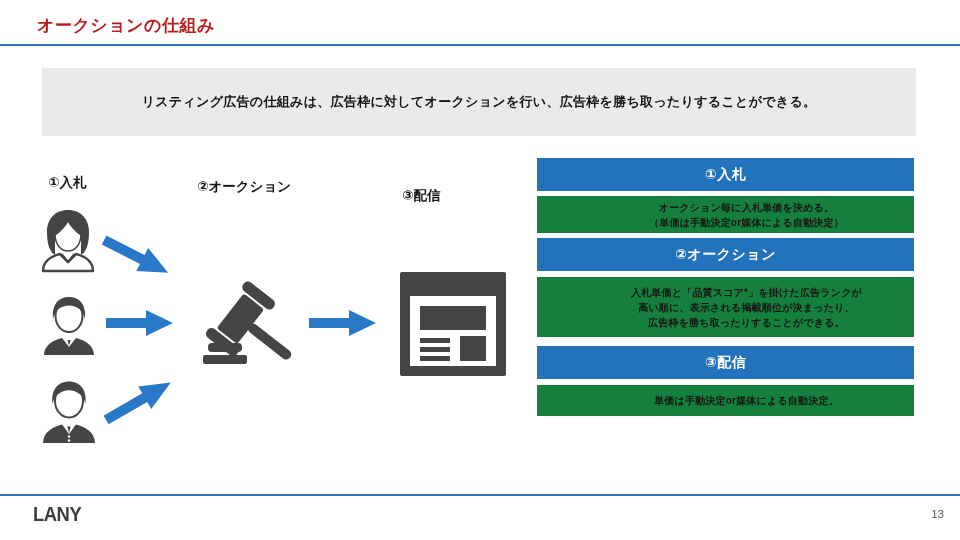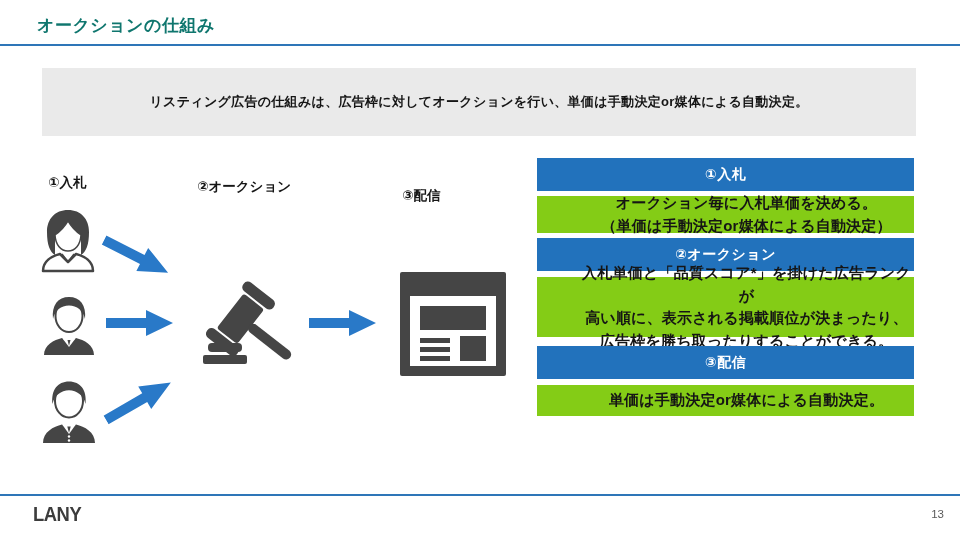--- a/index.html
+++ b/index.html
@@ -3,21 +3,21 @@
 <meta charset="utf-8">
 <style>
   html,body{margin:0;padding:0;background:#ffffff;}
   .slide{
     position:relative;width:960px;height:540px;background:#ffffff;
     font-family:"Liberation Sans","DejaVu Sans",sans-serif;overflow:hidden;
   }
   
   .title{
     position:absolute;left:37px;top:14px;font-size:17px;font-weight:bold;
-    color:#0f766e;letter-spacing:.5px;
+    color:#b91c1c;letter-spacing:.5px;
   }
   .title-rule{
     position:absolute;left:0;top:44px;width:960px;height:2px;background:#2E76B8;
   }
   
   .intro-box{
     position:absolute;left:42px;top:68px;width:874px;height:68px;background:#EAEAEA;
     display:flex;align-items:center;justify-content:center;
   }
   .intro-box .txt{font-size:13px;font-weight:bold;color:#151515;letter-spacing:.3px;}
@@ -38,21 +38,21 @@
   #arrow3{left:106px;top:406px;width:76px;transform:rotate(-30deg);transform-origin:0 50%;}
   #arrow4{left:309px;top:309px;width:68px;}
   .arrow svg{width:100%;height:100%;display:block;}
   
   .panel{position:absolute;left:537px;top:158px;width:377px;display:flex;flex-direction:column;}
   .panel-header{
     height:33px;background:#2272BC;color:#ffffff;font-size:14px;font-weight:bold;
     display:flex;align-items:center;justify-content:center;letter-spacing:.5px;
   }
   .panel-body{
-    background:#84cc16;color:#151515;font-size:15px;font-weight:bold;line-height:1.5;
+    background:#15803d;color:#151515;font-size:10px;font-weight:bold;line-height:1.5;
     display:flex;align-items:center;justify-content:center;text-align:center;
     white-space:pre-line;letter-spacing:.2px;padding-left:42px;
   }
   #ph1{margin-bottom:5px;}
   #pb1{height:37px;margin-bottom:5px;}
   #ph2{margin-bottom:6px;}
   #pb2{height:60px;margin-bottom:9px;}
   #ph3{margin-bottom:6px;}
   #pb3{height:31px;}
   
@@ -69,21 +69,21 @@
 </style>
 </head>
 <body>
 
 <div class="slide">
 
   <div class="title">オークションの仕組み</div>
   <div class="title-rule"></div>
 
   <div class="intro-box">
-    <span class="txt">リスティング広告の仕組みは、広告枠に対してオークションを行い、単価は手動決定or媒体による自動決定。</span>
+    <span class="txt">リスティング広告の仕組みは、広告枠に対してオークションを行い、広告枠を勝ち取ったりすることができる。</span>
   </div>
 
   <div class="step-label" id="lbl1">①入札</div>
   <div class="step-label" id="lbl2">②オークション</div>
   <div class="step-label" id="lbl3">③配信</div>
 
   <div class="icon" id="person1">
     <svg viewBox="0 0 56 64" width="56" height="64">
       <path d="M28 1 C15 1 7 10 7 23 C7 36 10 43 15 46 L15 27 C19 25 24 20 28 14 C32 20 37 25 41 27 L41 46 C46 43 49 36 49 23 C49 10 41 1 28 1 Z" fill="#454545"></path>
       <path d="M28 12 C24 19 18 24 15 26 C15.5 36 21 42 28 42 C35 42 40.5 36 41 26 C38 24 32 19 28 12 Z" fill="#ffffff" stroke="#454545" stroke-width="1.5"></path>

